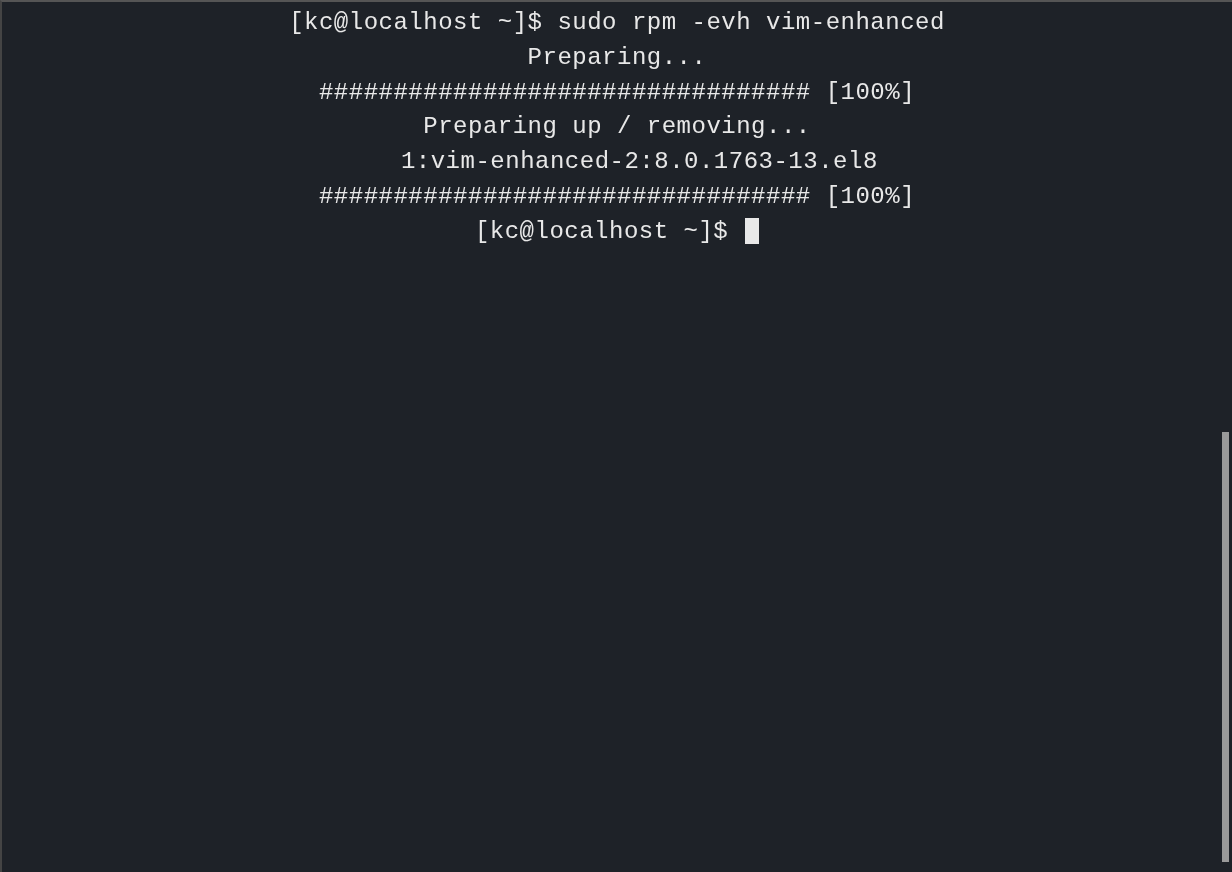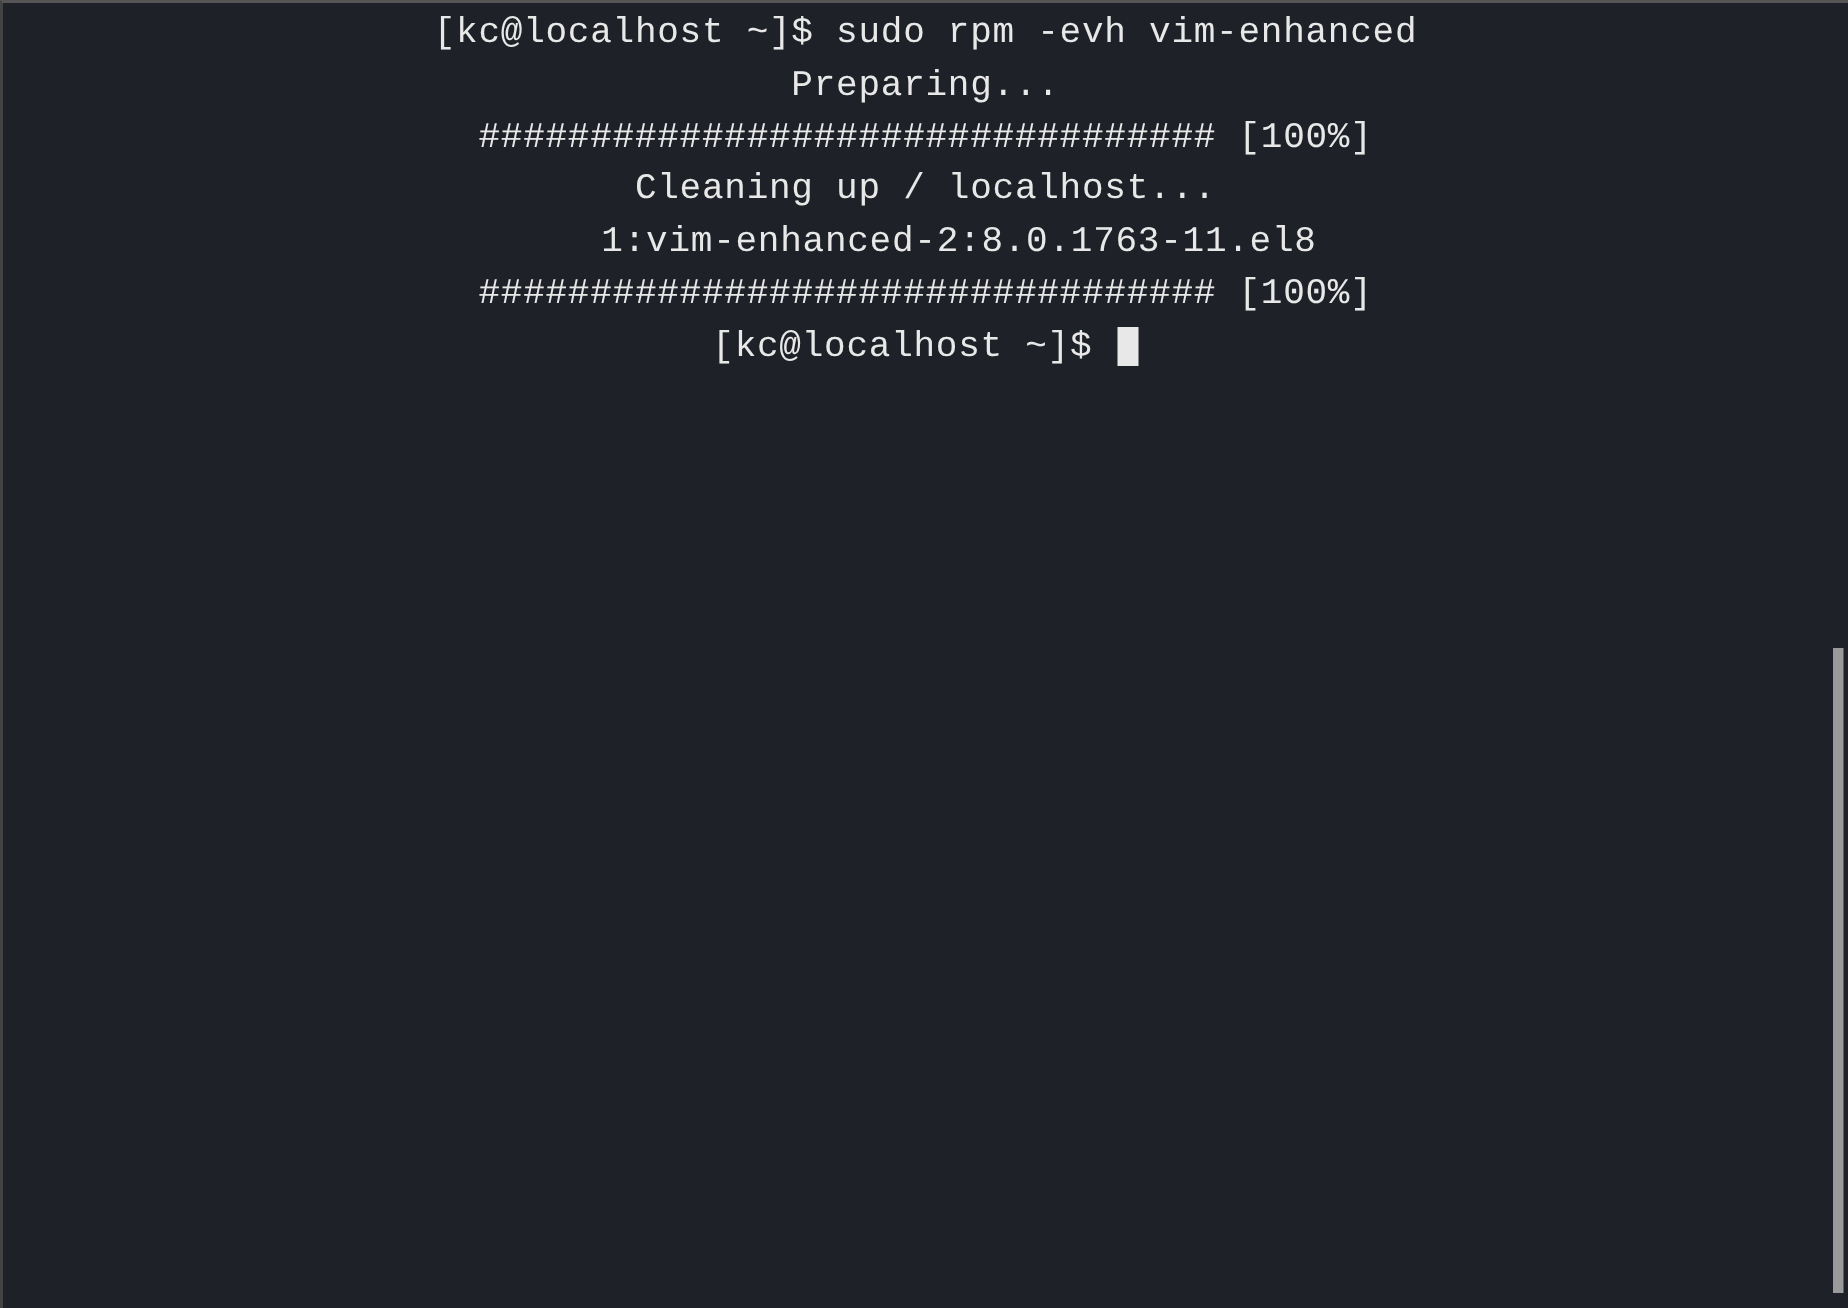--- a/index.html
+++ b/index.html
@@ -46,19 +46,19 @@
       border-radius: 0;
     }
   </style>
 </head>
 <body>
 
 <div class="terminal">
   <div class="terminal-line"><span>[kc@localhost ~]$ </span><span>sudo rpm -evh vim-enhanced</span></div>
   <div class="terminal-line">Preparing...</div>
   <div class="terminal-line">################################# [100%]</div>
-  <div class="terminal-line">Cleaning up / localhost...</div>
-  <div class="terminal-line">   1:vim-enhanced-2:8.0.1763-11.el8</div>
+  <div class="terminal-line">Preparing up / removing...</div>
+  <div class="terminal-line">   1:vim-enhanced-2:8.0.1763-13.el8</div>
   <div class="terminal-line">################################# [100%]</div>
   <div class="terminal-line"><span>[kc@localhost ~]$ </span><span class="cursor"></span></div>
 </div>
 
 <div class="scrollbar"></div>
 
 </body></html>

